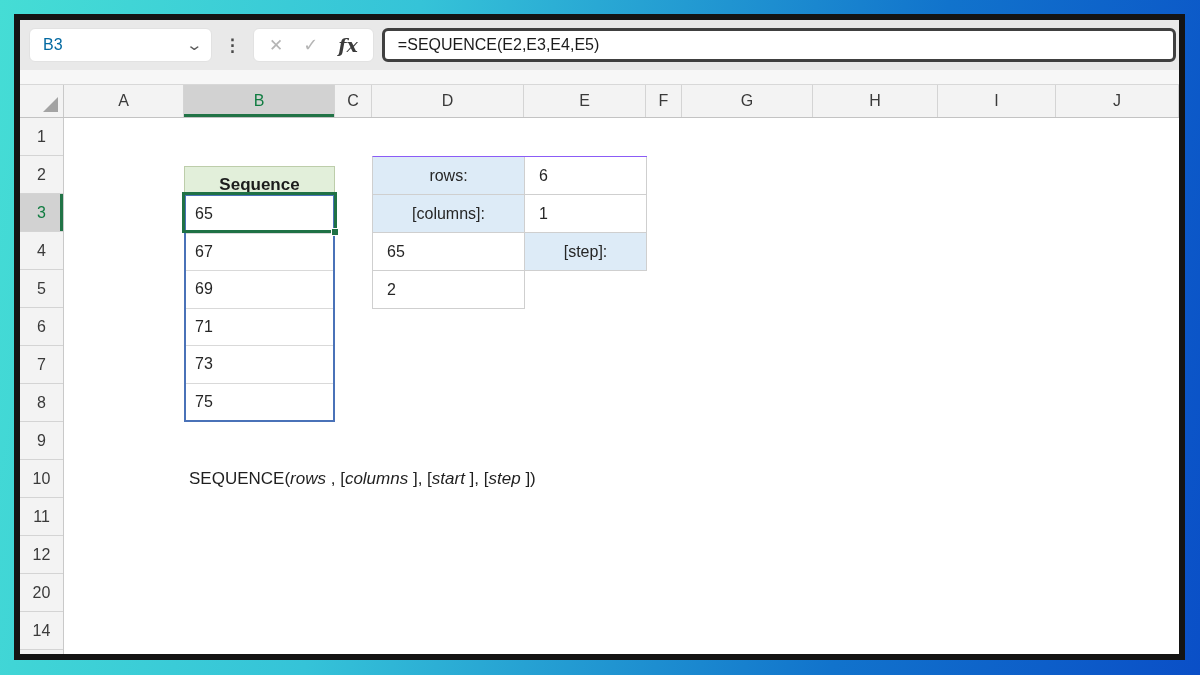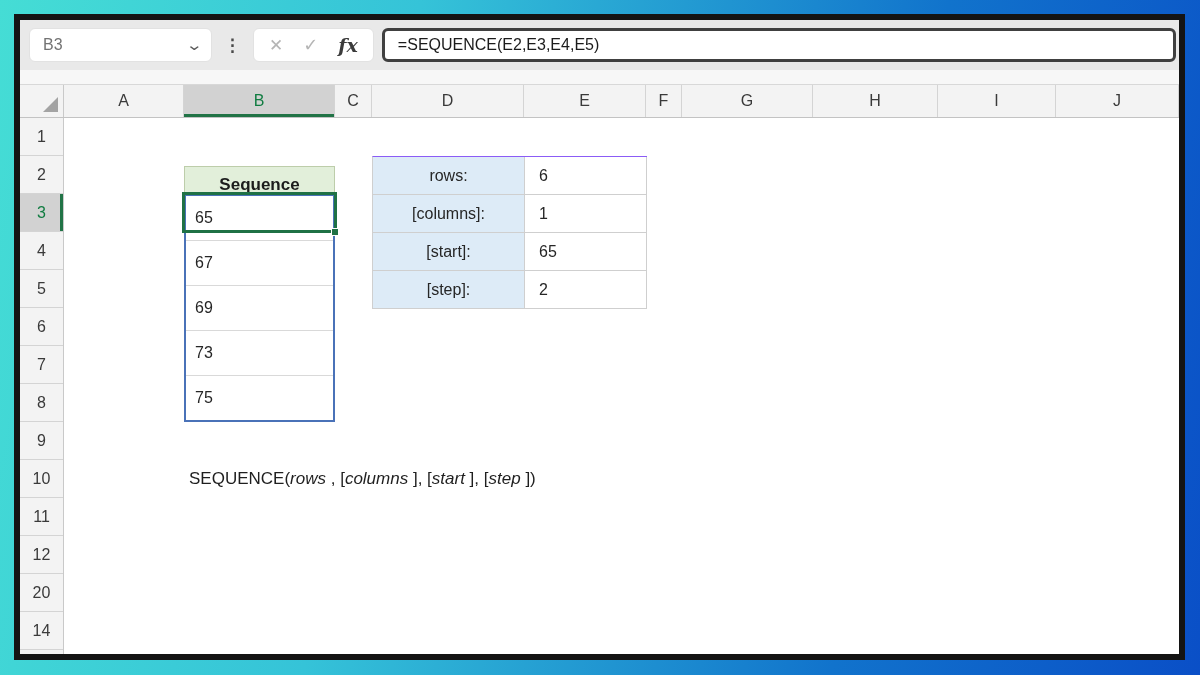--- a/index.html
+++ b/index.html
@@ -18,21 +18,21 @@
   
   .toolbar {
     height:50px; background:#e9e9e9;
     display:flex; align-items:center; gap:8px; padding:0 3px 0 9px;
   }
   .namebox {
     width:183px; height:34px; background:#fff; border:1px solid #e2e2e2;
     border-radius:6px; display:flex; align-items:center; justify-content:space-between;
     padding:0 10px 0 13px; cursor:default;
   }
-  .namebox .val { font-size:16px; color:#737373; }
+  .namebox .val { font-size:16px; color:#0369a1; }
   .chev { color:#5a5a5a; font-size:15px; line-height:10px; transform:scaleX(1.4); }
   .dots { color:#4a4a4a; font-size:17px; font-weight:bold; padding:0 4px; letter-spacing:0; }
   .fbtns {
     height:34px; background:#fff; border:1px solid #e2e2e2; border-radius:6px;
     display:flex; align-items:center; gap:20px; padding:0 15px;
   }
   .icon-x { color:#b5b5b5; font-size:17px; }
   .icon-check { color:#b5b5b5; font-size:18px; }
   .icon-fx { color:#3b3b3b; font-size:19px; font-style:italic; font-weight:600; font-family:"DejaVu Serif", serif; }
   .formulabar {
@@ -188,33 +188,33 @@
       </div>
 
     <div class="cells">
 
       <div class="seqheader">Sequence</div>
 
       <div class="spillrange" id="spillrange">
           <div class="spillcell">65</div>
           <div class="spillcell">67</div>
           <div class="spillcell">69</div>
+          <div class="spillcell">71</div>
           <div class="spillcell">73</div>
           <div class="spillcell">75</div>
         </div>
 
       <div class="activecell"></div>
       <div class="fillhandle"></div>
 
       <div class="paramstable" id="paramstable">
           <div class="pname">rows:</div>
           <div class="pval">6</div>
           <div class="pname">[columns]:</div>
           <div class="pval">1</div>
-          <div class="pname">[start]:</div>
           <div class="pval">65</div>
           <div class="pname">[step]:</div>
           <div class="pval">2</div>
         </div>
 
       <div class="syntaxline" id="syntaxline"><span>SEQUENCE(</span><span class="it">rows</span><span> , [</span><span class="it">columns</span><span> ], [</span><span class="it">start</span><span> ], [</span><span class="it">step</span><span> ])</span></div>
 
     </div>
   </div>
 

